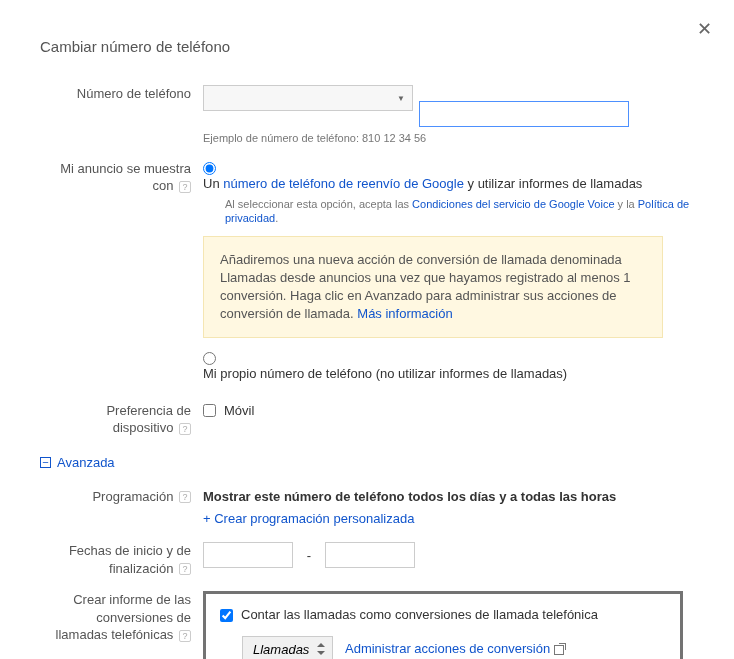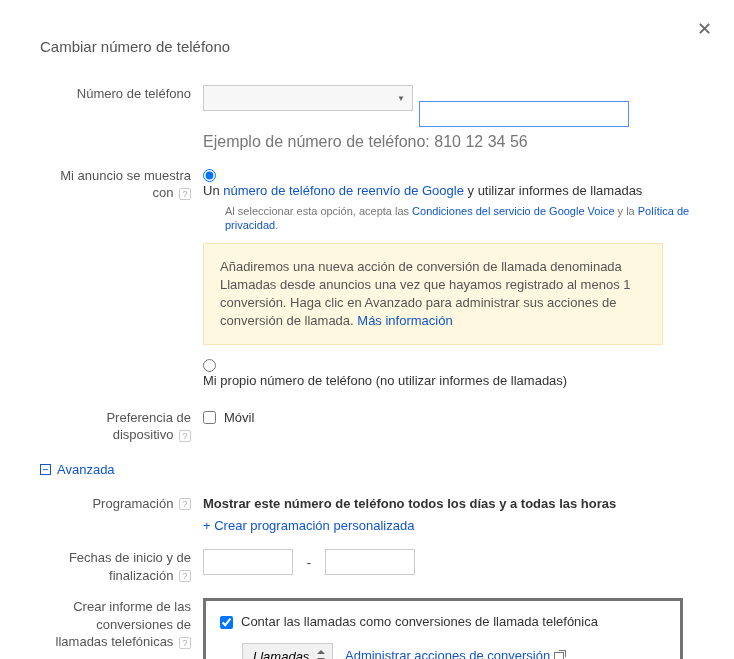--- a/index.html
+++ b/index.html
@@ -89,21 +89,21 @@
   .phone-input {
     width: 210px;
     height: 26px;
     border: 1px solid #4d90fe;
     padding: 2px 8px;
     font-size: 13px;
     margin-left: 2px;
     outline: none;
   }
   .example-text {
-    font-size: 16px;
+    font-size: 11px;
     color: #777;
     margin-top: 4px;
   }
   .radio-row {
     display: flex;
     align-items: flex-start;
     margin-bottom: 4px;
     flex-direction: column;
   }
   .radio-row input[type=radio] {

